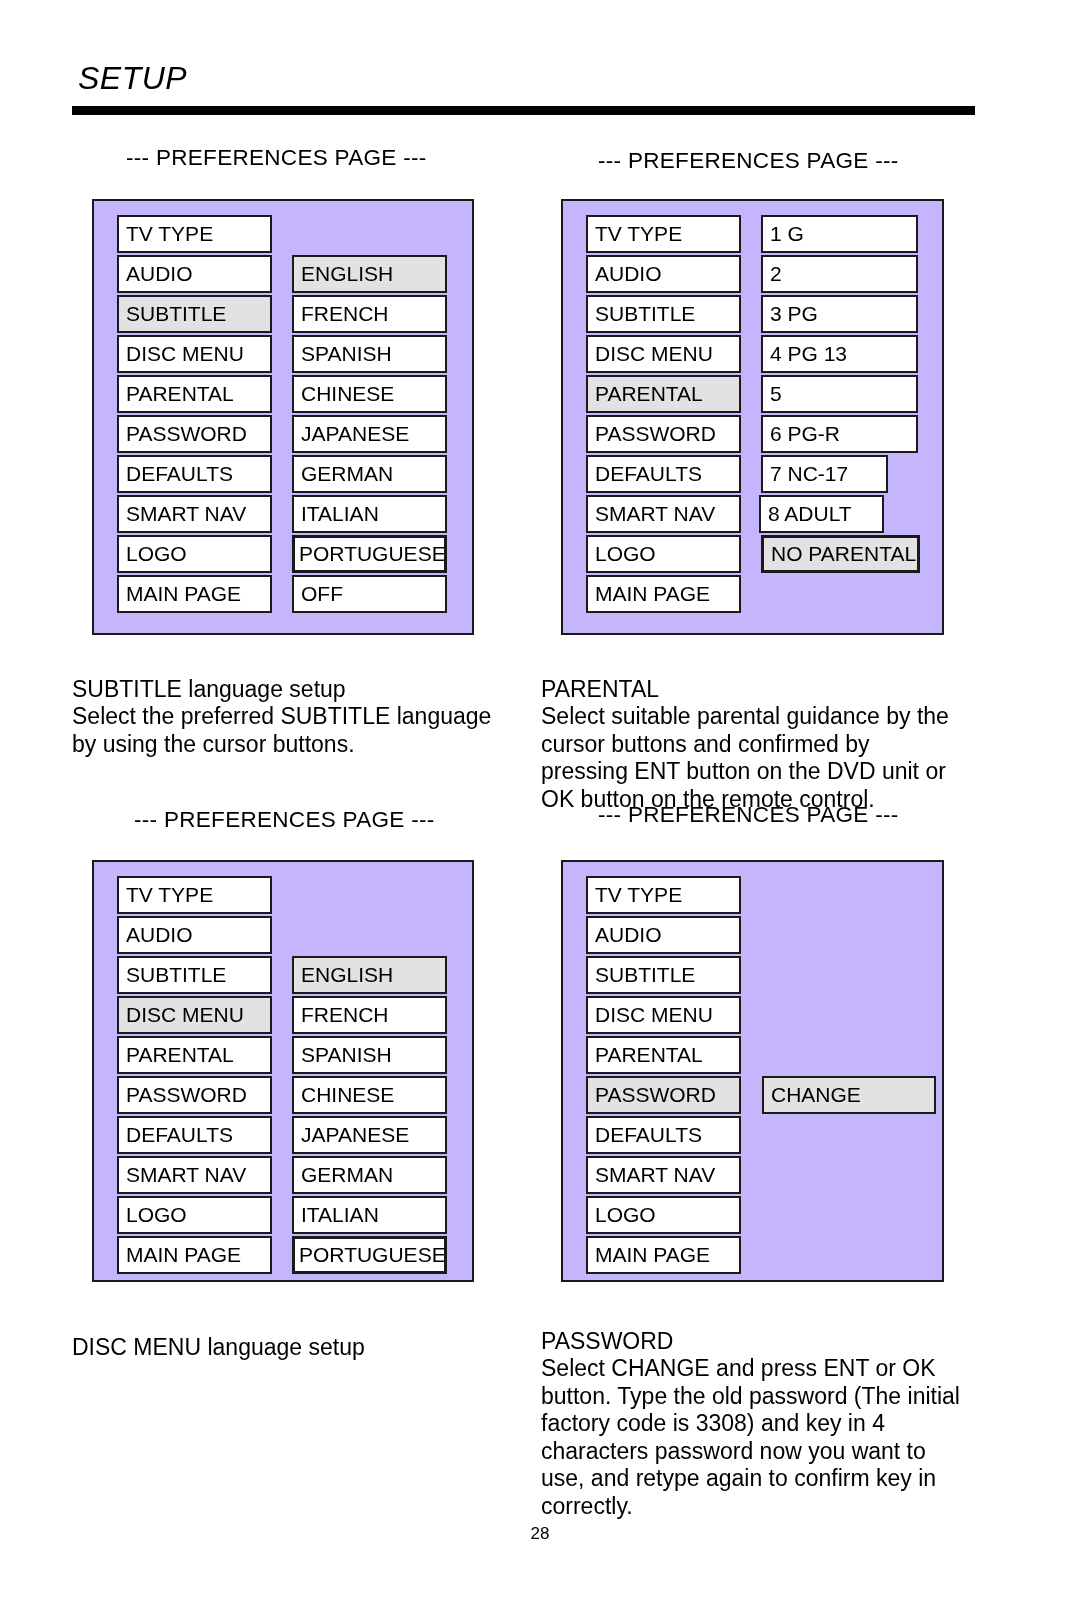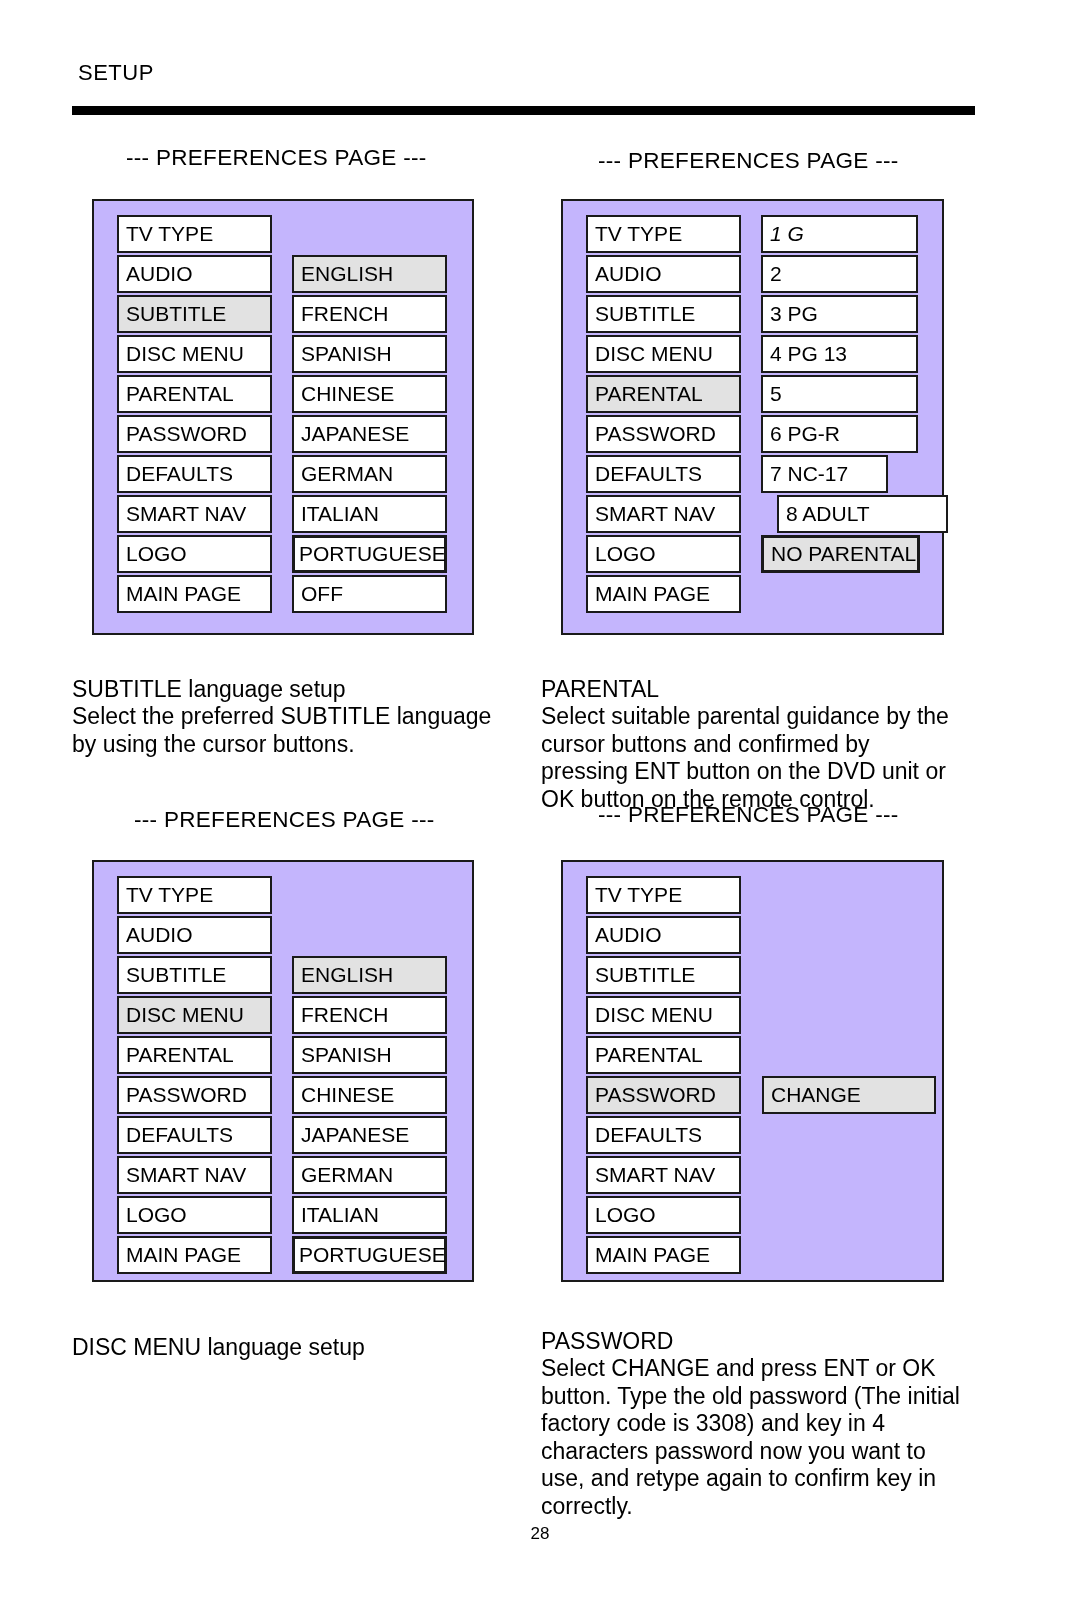--- a/index.html
+++ b/index.html
@@ -14,23 +14,24 @@
     font-family: "Liberation Sans", sans-serif;
     color: #000000;
     -webkit-font-smoothing: antialiased;
   }
 
   
   .page-title {
     position: absolute;
     left: 78px;
     top: 62px;
-    font-size: 22px;
+    font-size: 32px;
     letter-spacing: 0.5px;
     line-height: 1;
+    font-style: italic;
   }
   .title-rule {
     position: absolute;
     left: 72px;
     top: 106px;
     width: 903px;
     height: 9px;
     background: #000000;
   }
 
@@ -133,28 +134,28 @@
   <div class="mbox" style="left:23px; top:54px; width:155px;">AUDIO</div>
   <div class="mbox" style="left:23px; top:94px; width:155px;">SUBTITLE</div>
   <div class="mbox" style="left:23px; top:134px; width:155px;">DISC MENU</div>
   <div class="mbox sel" style="left:23px; top:174px; width:155px;">PARENTAL</div>
   <div class="mbox" style="left:23px; top:214px; width:155px;">PASSWORD</div>
   <div class="mbox" style="left:23px; top:254px; width:155px;">DEFAULTS</div>
   <div class="mbox" style="left:23px; top:294px; width:155px;">SMART NAV</div>
   <div class="mbox" style="left:23px; top:334px; width:155px;">LOGO</div>
   <div class="mbox" style="left:23px; top:374px; width:155px;">MAIN PAGE</div>
 
-  <div class="mbox" style="left:198px; top:14px; width:157px;font-style:italic;">1 G</div>
+  <div class="mbox" style="left:198px; top:14px; width:157px;">1 G</div>
   <div class="mbox" style="left:198px; top:54px; width:157px;">2</div>
   <div class="mbox" style="left:198px; top:94px; width:157px;">3 PG</div>
   <div class="mbox" style="left:198px; top:134px; width:157px;">4 PG 13</div>
   <div class="mbox" style="left:198px; top:174px; width:157px;">5</div>
   <div class="mbox" style="left:198px; top:214px; width:157px;">6 PG-R</div>
   <div class="mbox" style="left:198px; top:254px; width:127px;">7 NC-17</div>
-  <div class="mbox" style="left:214px; top:294px; width:171px;">8 ADULT</div>
+  <div class="mbox" style="left:196px; top:294px; width:125px;">8 ADULT</div>
   <div class="mbox sel bold" style="left:198px; top:334px; width:159px; ">NO PARENTAL</div>
 </div>
 <div class="caption" style="left:541px; top:648px; width:450px;">
   <span class="hdr">PARENTAL</span><span>Select suitable parental guidance by the
 cursor buttons and confirmed by
 pressing ENT button on the DVD unit or
 OK button on the remote control.</span>
 </div>
 
 <div class="prefs-header" style="left:134px; top:807px;">--- PREFERENCES PAGE ---</div>

